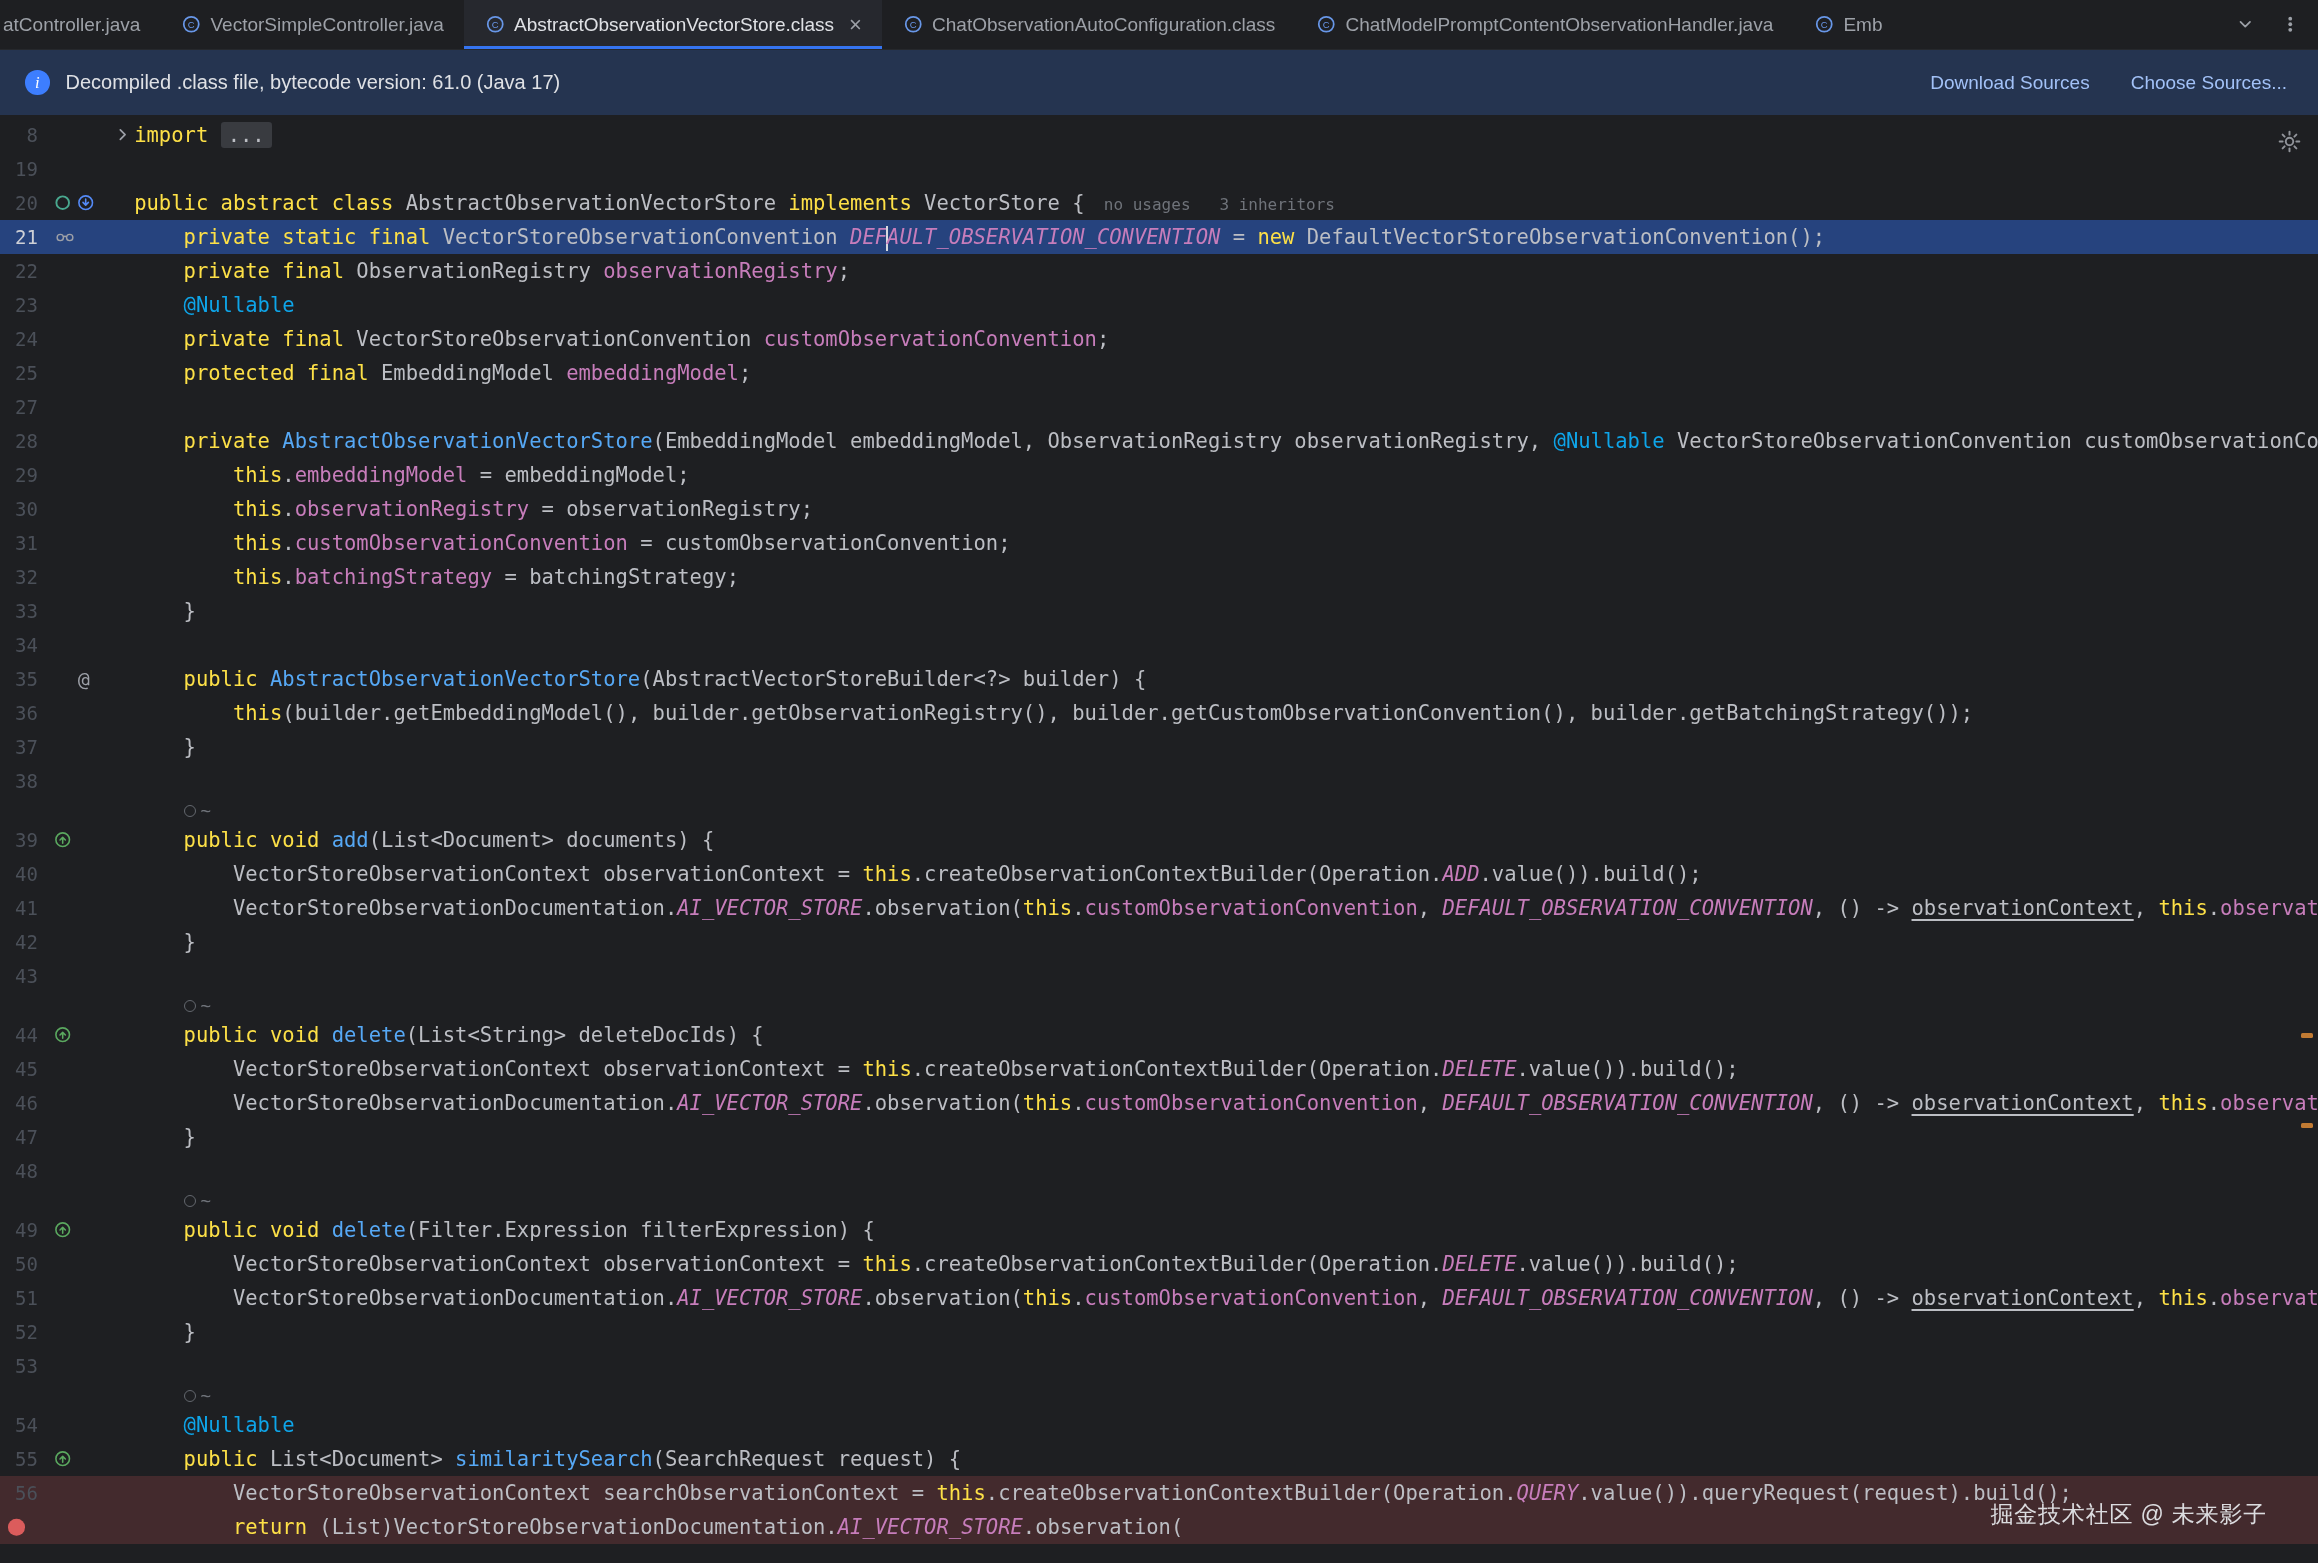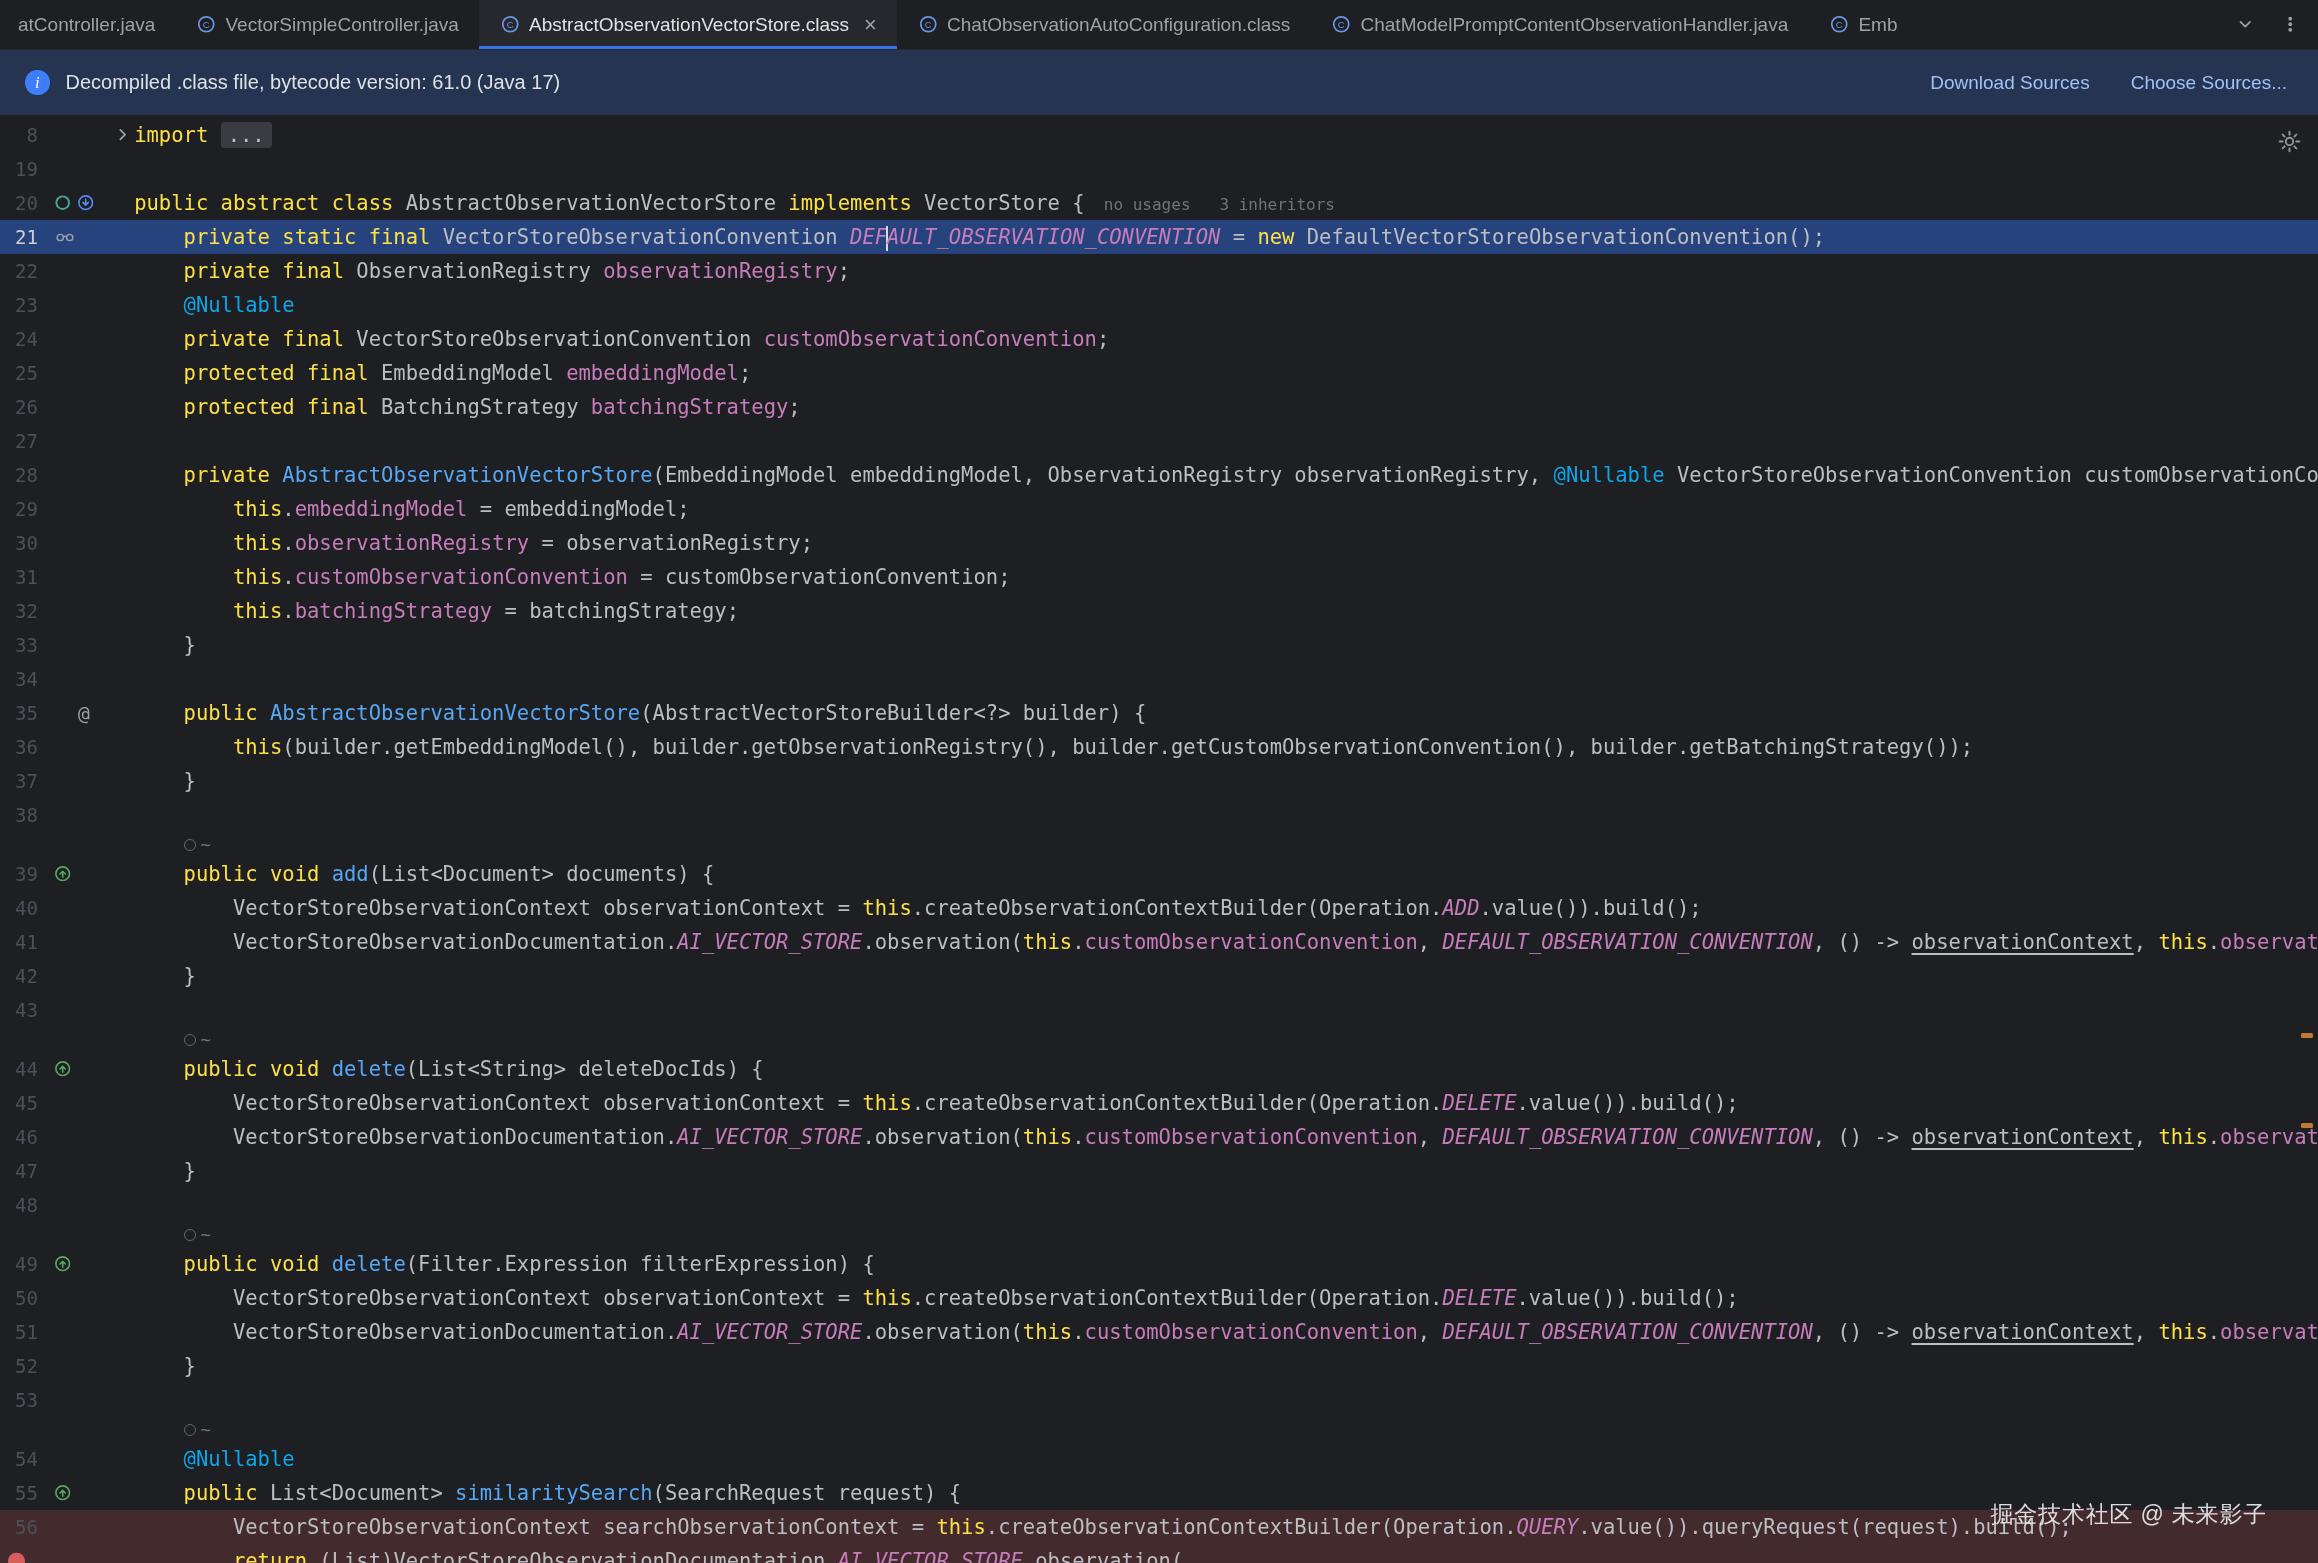--- a/index.html
+++ b/index.html
@@ -6,21 +6,21 @@
   body{
     width:2319px;height:1564px;overflow:hidden;position:relative;
     background:#1e1f22;font-family:"Liberation Sans",sans-serif;
     -webkit-font-smoothing:antialiased;
   }
   
   .tabbar{height:49px;display:flex;align-items:stretch;background:#1e1f22;border-bottom:0.8px solid #26282c;}
   #tabs{display:flex;align-items:stretch;overflow:hidden;flex:1;min-width:0;}
   .tab{display:flex;align-items:center;gap:8.7px;padding:0 20.5px;font-size:19px;color:#9da1a8;
        position:relative;white-space:nowrap;cursor:default;flex:none;}
-  .tab.cut-left{padding-left:18px;justify-content:flex-end;}
+  .tab.cut-left{padding-left:3px;justify-content:flex-end;}
   .tab.active{background:#26282e;color:#dfe1e5;}
   .tab.active::after{content:"";position:absolute;left:0;right:0;bottom:0;height:3.2px;background:#3574f0;}
   .tab .close{color:#9da1a8;font-size:22px;margin-left:6.3px;line-height:1;}
   .ticon{display:inline-flex;align-items:center;}
   .tab-controls{margin-left:auto;display:flex;align-items:center;gap:24px;padding:0 19px 0 11px;flex:none;}
   
   .banner{height:65px;background:#253450;display:flex;align-items:center;padding:0 32px 0 25px;gap:16px;
           font-size:20px;color:#dfe1e5;}
   .info-ic{width:24.5px;height:24.5px;border-radius:50%;background:#3d7eff;color:#fff;flex:none;
            display:flex;align-items:center;justify-content:center;font-size:16.6px;font-style:italic;
@@ -208,25 +208,20 @@
         <div class="ln">24</div>
         <div class="gut"></div>
         <div class="code"><span class="kw">    private final </span><span class="df">VectorStoreObservationConvention </span><span class="fl">customObservationConvention</span><span class="df">;</span></div>
       </div>
       <div class="row">
         <div class="ln">25</div>
         <div class="gut"></div>
         <div class="code"><span class="kw">    protected final </span><span class="df">EmbeddingModel </span><span class="fl">embeddingModel</span><span class="df">;</span></div>
       </div>
       <div class="row">
-        <div class="ln">26</div>
-        <div class="gut"></div>
-        <div class="code"><span class="kw">    protected final </span><span class="df">BatchingStrategy </span><span class="fl">batchingStrategy</span><span class="df">;</span></div>
-      </div>
-      <div class="row">
         <div class="ln">27</div>
         <div class="gut"></div>
         <div class="code"></div>
       </div>
       <div class="row">
         <div class="ln">28</div>
         <div class="gut"></div>
         <div class="code"><span class="kw">    private </span><span class="mt">AbstractObservationVectorStore</span><span class="df">(EmbeddingModel embeddingModel, ObservationRegistry observationRegistry, </span><span class="an">@Nullable</span><span class="df"> VectorStoreObservationConvention customObservationConvention, BatchingStrategy batchingStrategy) {</span></div>
       </div>
       <div class="row">

